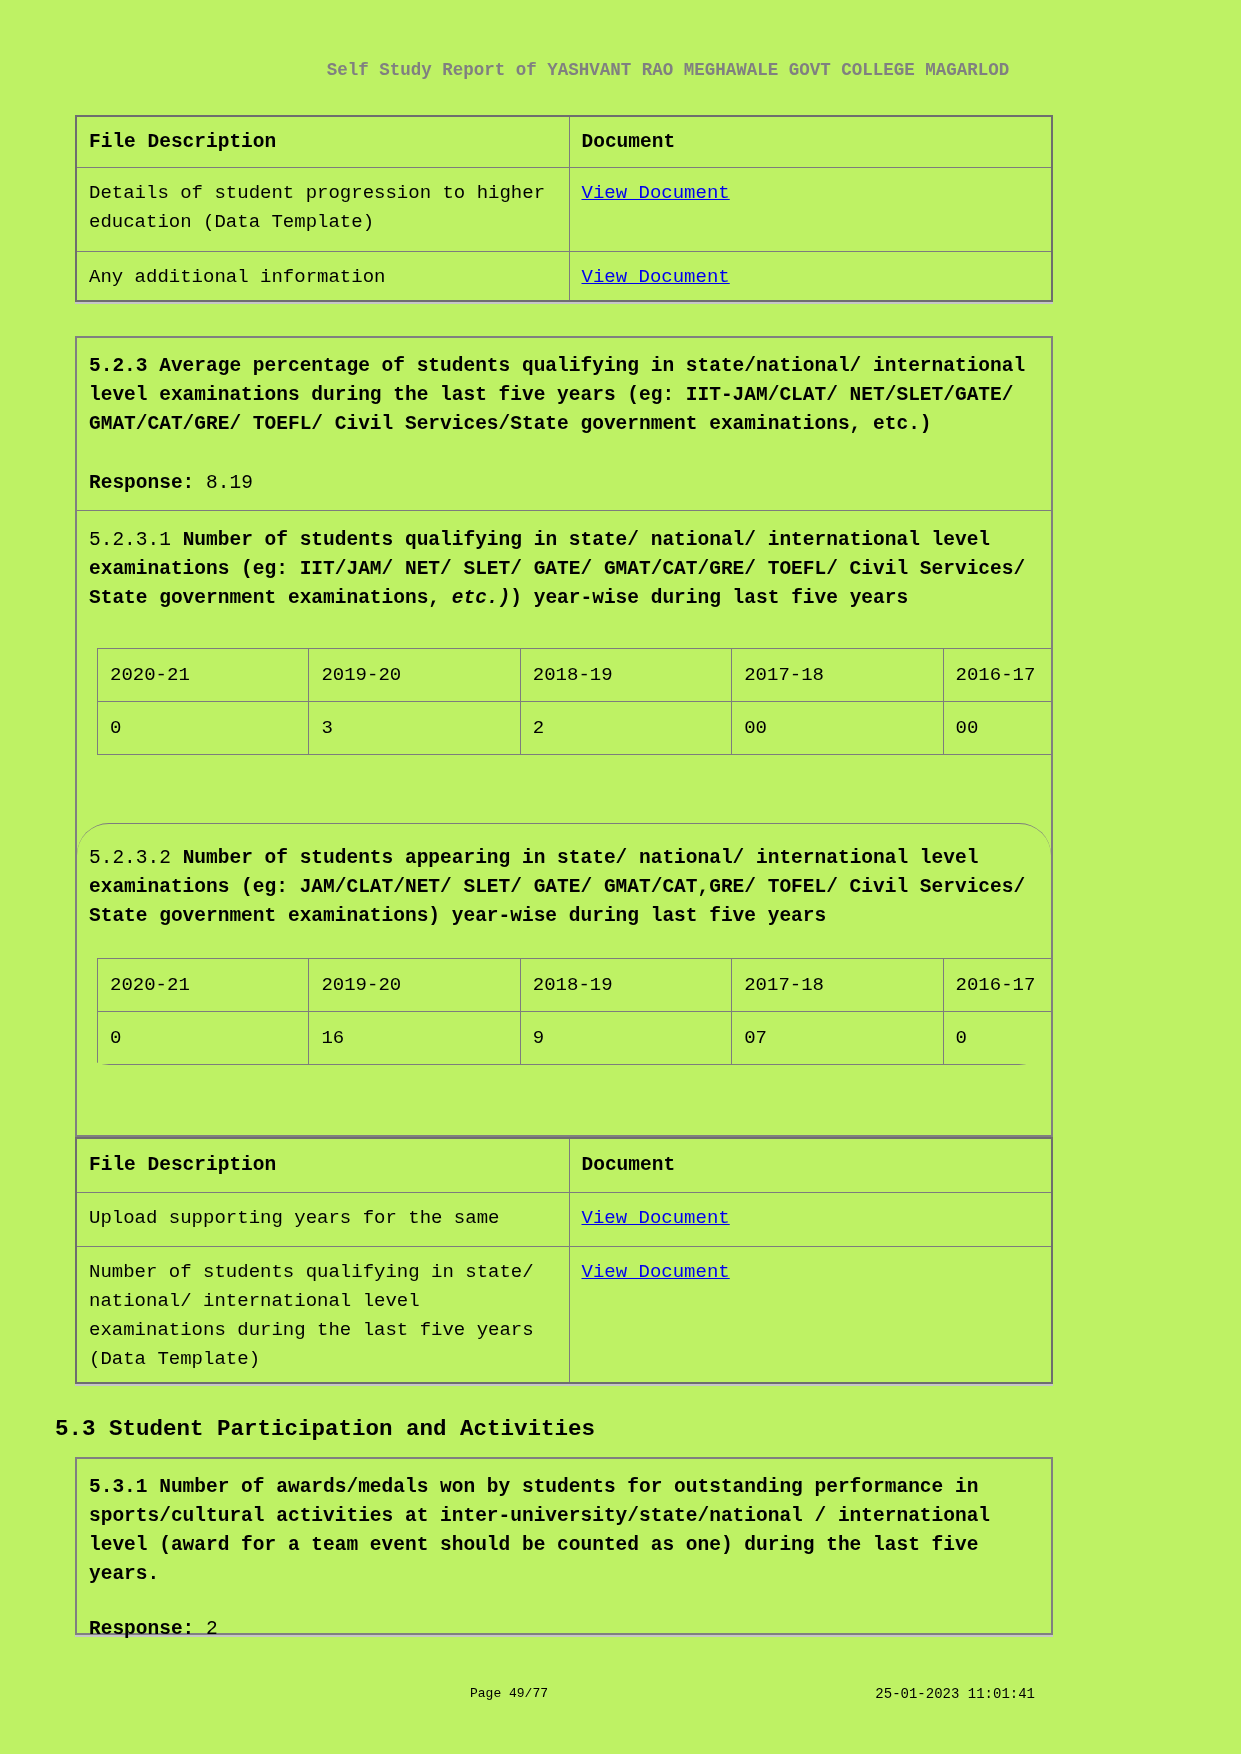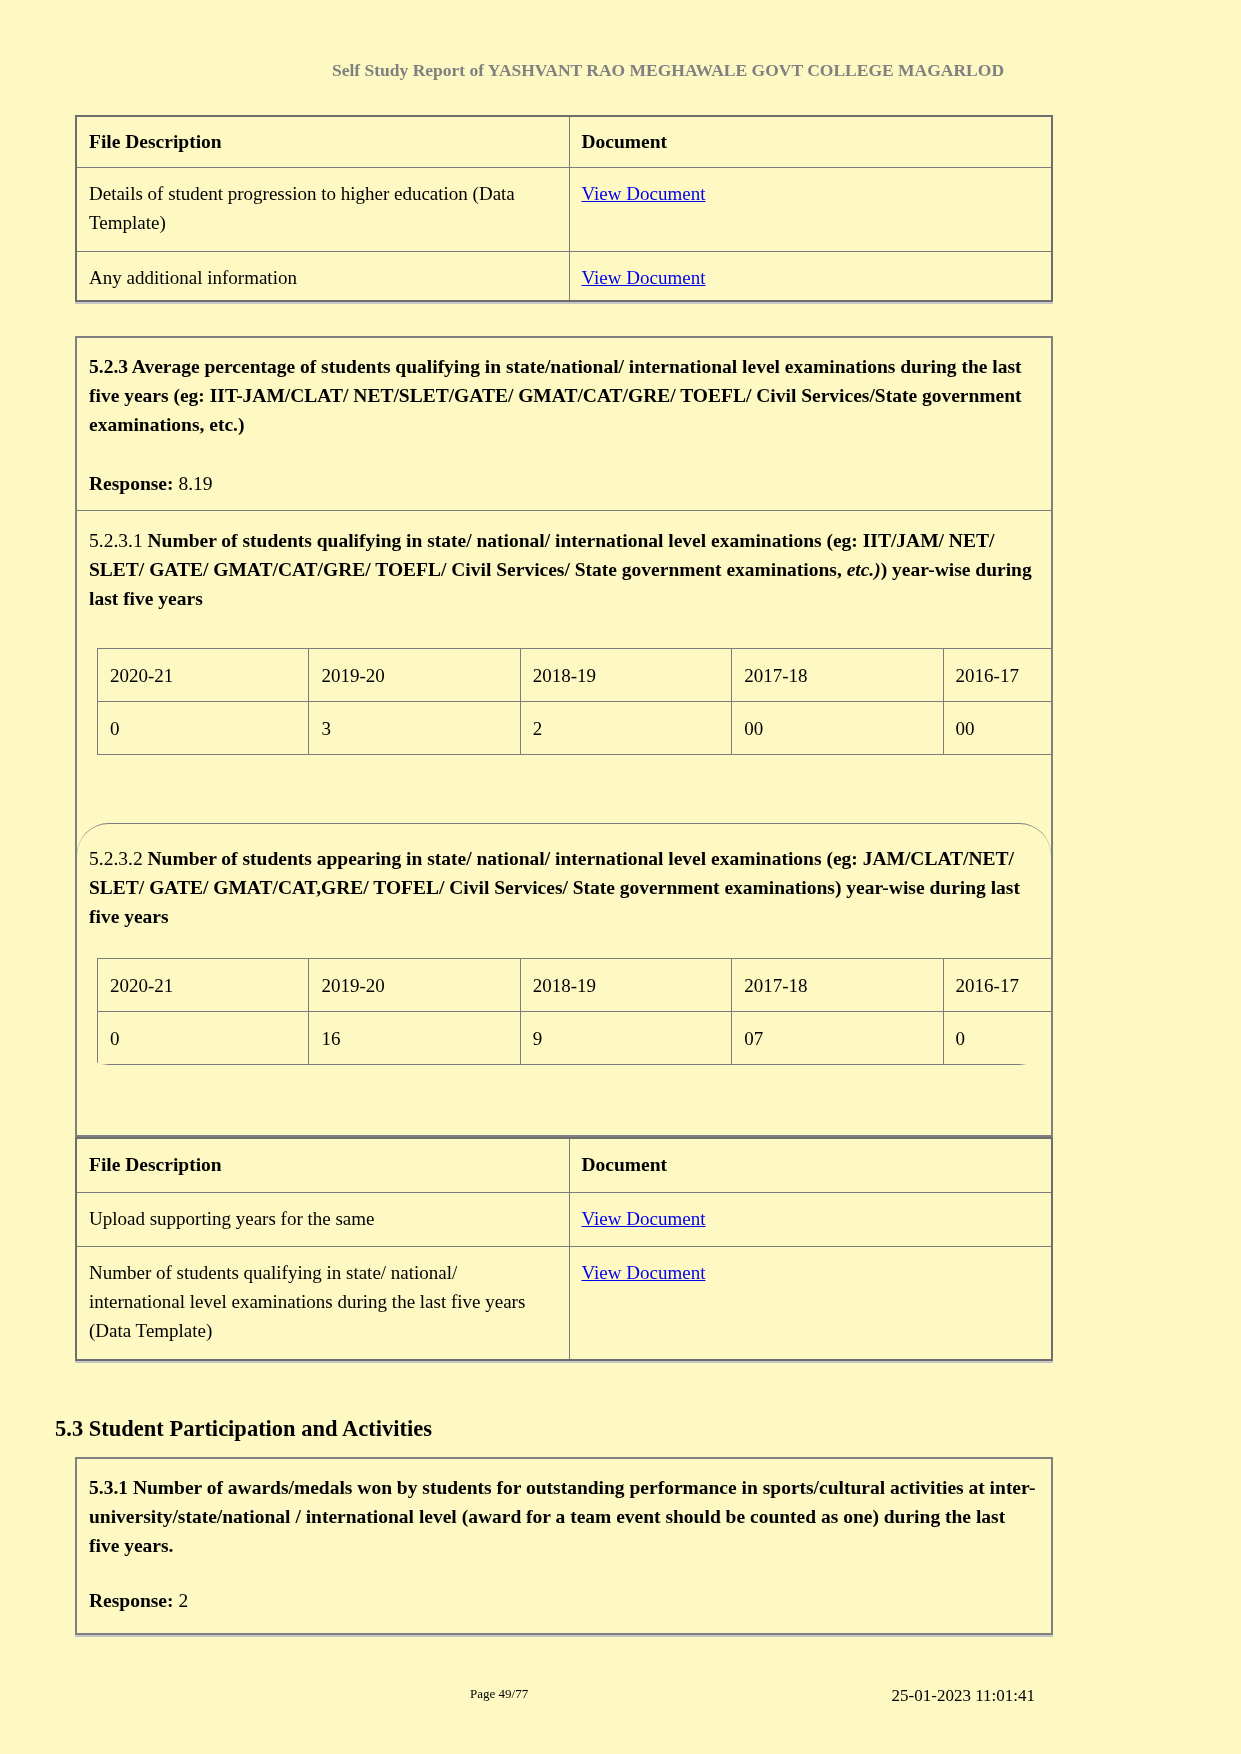--- a/index.html
+++ b/index.html
@@ -1,18 +1,18 @@
 <!DOCTYPE html>
 <html><head>
 <meta charset="utf-8">
 <style>
   html,body { margin:0; padding:0; background:#ffffff; }
   .page {
-    position:relative; width:1241px; height:1754px; background:#fef9c3;
-    font-family:Liberation Serif, serif; color:#000;
+    position:relative; width:1241px; height:1754px; background:#bef264;
+    font-family:Liberation Mono, monospace; color:#000;
     overflow:hidden;
   }
   
   .doc-header {
     position:absolute; top:60px; left:0; width:100%;
     box-sizing:border-box; padding-left:95px;
     text-align:center; color:#808080; font-weight:bold; font-size:17.5px;
     white-space:nowrap;
   }
   
@@ -51,21 +51,21 @@
   .yt1 { margin-top:35px; }
   .yt2 { margin-top:27px; }
   .ytable td { border:1px solid #7d7d7d; height:52px; padding:0 0 0 12px; vertical-align:middle; }
   
   .h53 {
     position:absolute; left:55px; top:1416px;
     font-size:22.5px; font-weight:bold;
   }
   
   .footer-page { position:absolute; top:1686px; left:470px; font-size:13px; }
-  .footer-date { position:absolute; top:1686px; right:206px; font-size:17px; }
+  .footer-date { position:absolute; top:1686px; right:206px; font-size:14px; }
 </style>
 </head>
 <body>
 
 <div class="page">
 
   <div class="doc-header">Self Study Report of YASHVANT RAO MEGHAWALE GOVT COLLEGE MAGARLOD</div>
 
   <table class="ftable" style="top:115px;">
     <colgroup>

